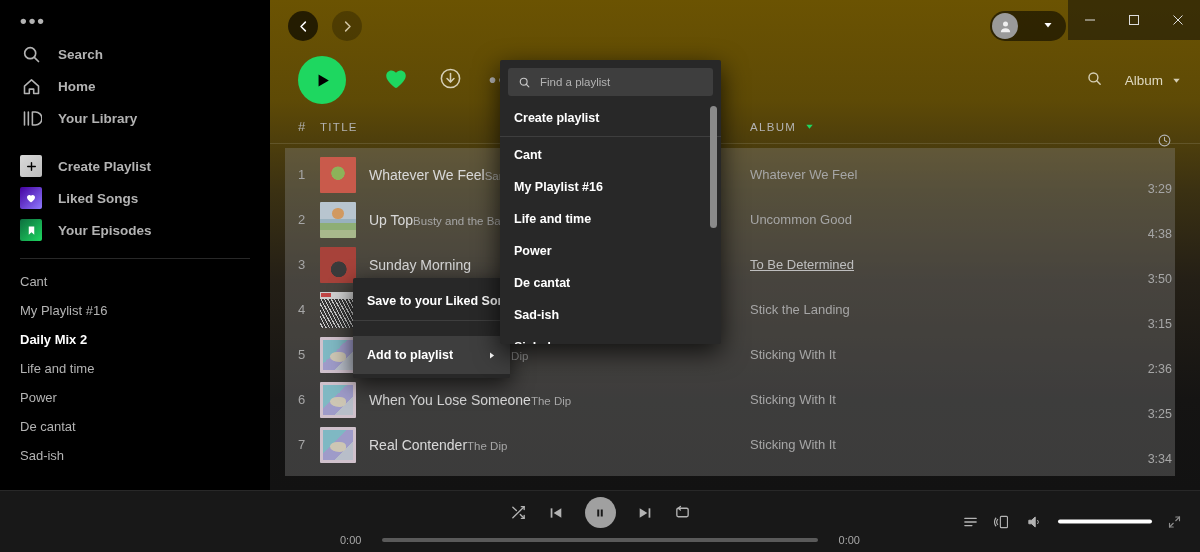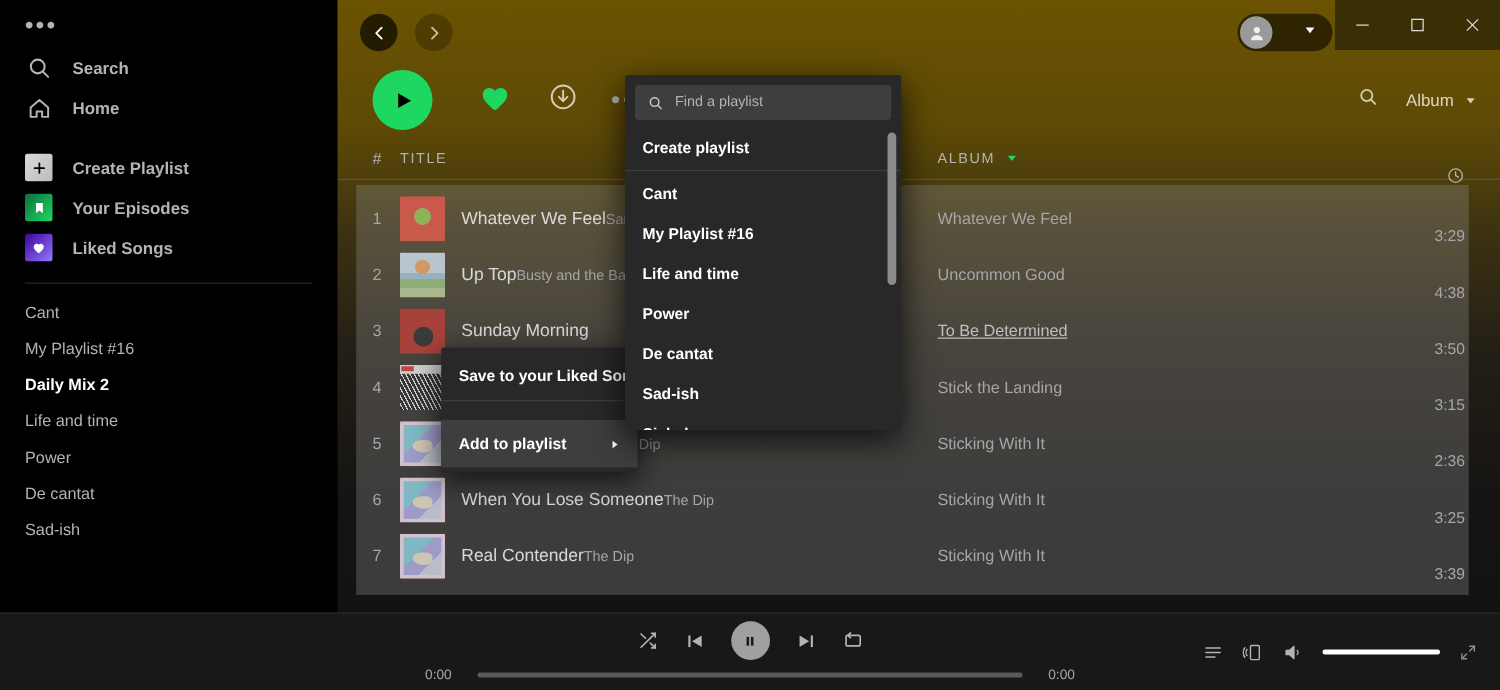--- a/index.html
+++ b/index.html
@@ -271,50 +271,60 @@
 
       <div class="nav-item">
         <span class="ico">
           <svg width="21" height="21" viewBox="0 0 24 24" fill="none" stroke="#b3b3b3" stroke-width="1.8" stroke-linejoin="round">
             <path d="M4 11.5 12 4.5l8 7V20h-5.5v-5h-5v5H4z"></path>
           </svg>
         </span>
         <span class="lbl">Home</span>
       </div>
 
+      <div class="nav-item">
+        <span class="ico">
+          <svg width="21" height="21" viewBox="0 0 24 24" fill="none" stroke="#b3b3b3" stroke-width="1.8" stroke-linecap="round">
+            <line x1="4" y1="4.5" x2="4" y2="19.5"></line>
+            <line x1="8.4" y1="4.5" x2="8.4" y2="19.5"></line>
+            <path d="M13 4.5h3.4a4 4 0 0 1 0 15H13z" stroke-linejoin="round"></path>
+          </svg>
+        </span>
+        <span class="lbl">Your Library</span>
+      </div>
     </div>
 
     <div id="nav-library">
 
       <div class="lib-item">
         <span class="sqico sq-create">
           <svg width="13" height="13" viewBox="0 0 24 24" stroke="#000" stroke-width="2.6" stroke-linecap="round">
             <line x1="12" y1="5" x2="12" y2="19"></line>
               <line x1="5" y1="12" x2="19" y2="12"></line>
           </svg>
         </span>
         <span class="lbl">Create Playlist</span>
       </div>
 
       <div class="lib-item">
+        <span class="sqico sq-liked">
+          <svg width="12" height="12" viewBox="0 0 24 24" fill="#fff">
+            <path d="M12 21s-8-5.2-8-10.3A4.7 4.7 0 0 1 12 7.4 4.7 4.7 0 0 1 20 10.7C20 15.8 12 21 12 21z"></path>
+          </svg>
+        </span>
+        <span class="lbl">Liked Songs</span>
+      </div>
+
+      <div class="lib-item">
         <span class="sqico sq-eps">
           <svg width="11" height="13" viewBox="0 0 24 24" fill="#fff">
             <path d="M6 3h12v18l-6-5-6 5z"></path>
           </svg>
         </span>
         <span class="lbl">Your Episodes</span>
-      </div>
-
-      <div class="lib-item">
-        <span class="sqico sq-liked">
-          <svg width="12" height="12" viewBox="0 0 24 24" fill="#fff">
-            <path d="M12 21s-8-5.2-8-10.3A4.7 4.7 0 0 1 12 7.4 4.7 4.7 0 0 1 20 10.7C20 15.8 12 21 12 21z"></path>
-          </svg>
-        </span>
-        <span class="lbl">Liked Songs</span>
       </div>
     </div>
 
     <div class="sb-divider"></div>
 
     <div id="playlists">
         <div class="pl-item">Cant</div>
         <div class="pl-item">My Playlist #16</div>
         <div class="pl-item active">Daily Mix 2</div>
         <div class="pl-item">Life and time</div>
@@ -506,21 +516,21 @@
                 <div style="width:100%;height:100%;background:linear-gradient(135deg,#79cfe0 0 40%,#a7a3e8 40% 70%,#cfd8e8 70% 100%);position:relative;">
                   <div style="position:absolute;left:22%;top:42%;width:56%;height:34%;border-radius:48% 40% 44% 60%;background:#efe4c8;"></div>
                 </div>
               </div>
             </span>
             <span class="tmeta"><span class="tname">Real Contender</span><span class="tartist">The Dip</span></span>
           </span>
           <span class="col-album">
             <span class="talbum">Sticking With It</span>
           </span>
-          <span class="col-time ttime">3:39</span>
+          <span class="col-time ttime">3:34</span>
         </div>
       </div>
   </div>
 
   <div id="dim-overlay"></div>
 
   <div id="ctx-menu">
     <div class="ctx-item">
       <span>Save to your Liked Songs</span>
     </div>

